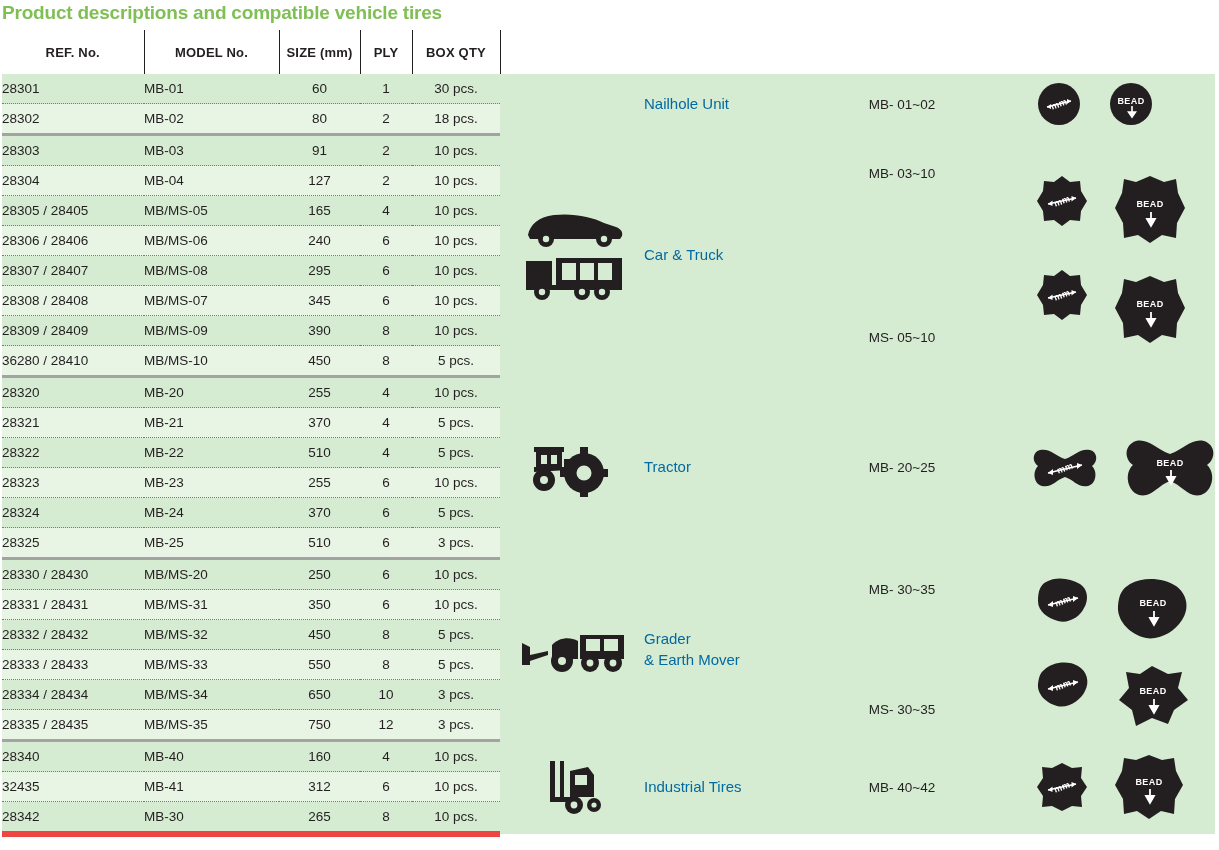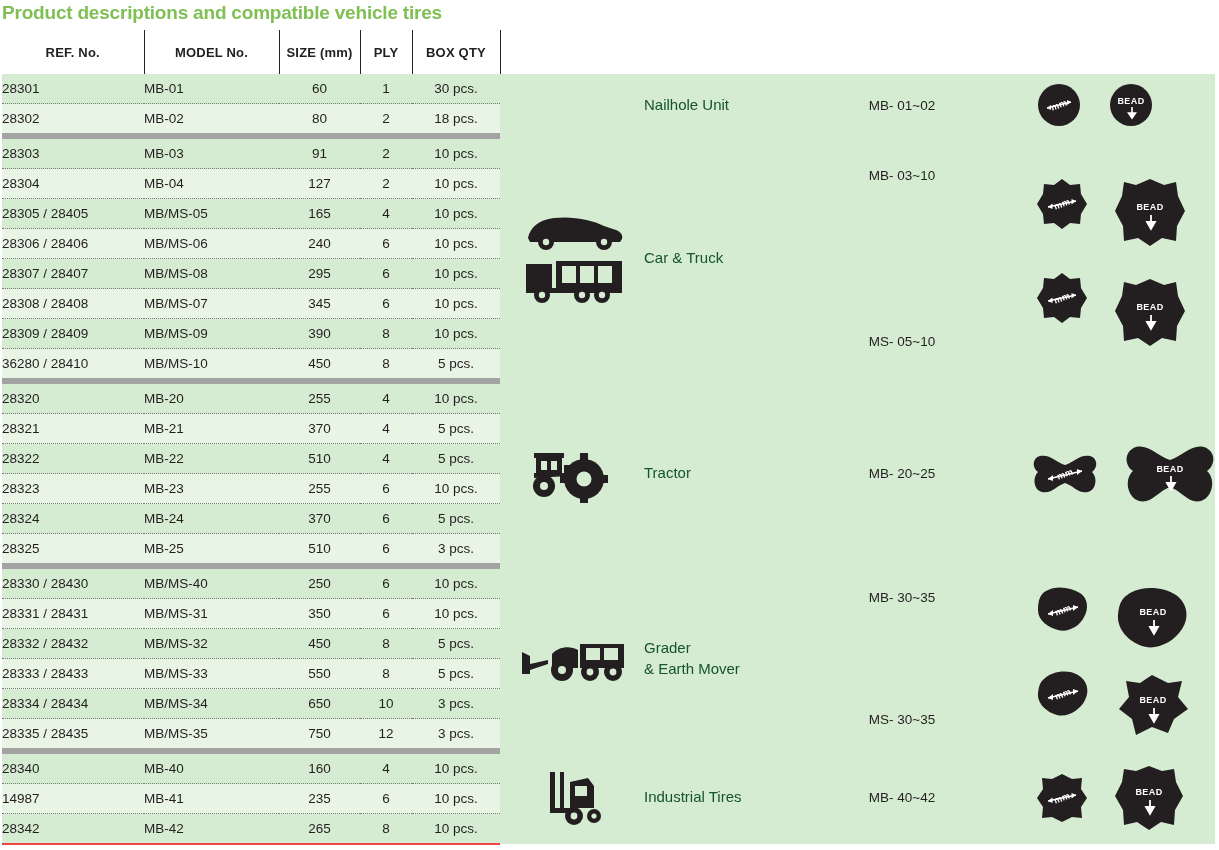--- a/index.html
+++ b/index.html
@@ -97,24 +97,24 @@
   td.qty {
     text-align: center;
     border-right: 1px solid #231f20;
     font-size: 12.5px;
   }
   
   tr.data td.dotline {
     border-bottom: 1px dotted #7a7a7a;
   }
   tr.groupend td {
-    border-bottom: 6px solid #a3a3a3;
+    border-bottom: 3px solid #a3a3a3;
   }
   tr.lastrow td {
-    border-bottom: 2px solid #ef4444;
+    border-bottom: 6px solid #ef4444;
   }
 
   
   td.typecell {
     background: #d6ecd2;
     border-right: 1px dotted #6f6f6f;
     vertical-align: middle;
     position: relative;
   }
   td.rangecell {
@@ -134,21 +134,21 @@
 
   .type-inner {
     display: flex;
     align-items: center;
     gap: 14px;
     padding-left: 18px;
     height: 100%;
   }
   .type-label {
     font-size: 15px;
-    color: #14532d;
+    color: #0369a1;
     line-height: 1.35;
   }
   .veh-stack {
     display: flex;
     flex-direction: column;
     gap: 6px;
     align-items: center;
     justify-content: center;
     min-width: 112px;
   }
@@ -514,21 +514,21 @@
     <tr class="data alt groupend">
       <td class="ref">28325</td>
       <td class="model">MB-25</td>
       <td class="size">510</td>
       <td class="ply">6</td>
       <td class="qty">3 pcs.</td>
     </tr>
 
     <tr class="data">
       <td class="ref dotline">28330 / 28430</td>
-      <td class="model dotline">MB/MS-40</td>
+      <td class="model dotline">MB/MS-20</td>
       <td class="size dotline">250</td>
       <td class="ply dotline">6</td>
       <td class="qty dotline">10 pcs.</td>
 
       <td class="typecell groupsep-bottom" rowspan="6">
         <div class="type-inner">
           <div class="veh-stack">
             <svg width="112" height="50" viewBox="0 0 112 50">
               <path d="M4 18 L4 40 L12 40 L12 22 Z" fill="#231f20"></path>
               <path d="M12 36 L30 30 L30 26 L12 30 Z" fill="#231f20"></path>
@@ -690,29 +690,29 @@
                 </svg>
             <span class="beadtxt">BEAD</span>
             <svg style="position:absolute;left:30px;top:34px" width="12" height="18" viewBox="0 0 12 18">
                   <path d="M6 1 L6 9 M2 8 L6 15 L10 8 Z" stroke="#fff" stroke-width="1.8" fill="#fff"></path>
                 </svg>
           </div>
         </div>
       </td>
     </tr>
     <tr class="data alt">
-      <td class="ref dotline">14987</td>
+      <td class="ref dotline">32435</td>
       <td class="model dotline">MB-41</td>
-      <td class="size dotline">235</td>
+      <td class="size dotline">312</td>
       <td class="ply dotline">6</td>
       <td class="qty dotline">10 pcs.</td>
     </tr>
     <tr class="data lastrow">
       <td class="ref">28342</td>
-      <td class="model">MB-42</td>
+      <td class="model">MB-30</td>
       <td class="size">265</td>
       <td class="ply">8</td>
       <td class="qty">10 pcs.</td>
     </tr>
 
   </tbody>
     </table>
 </div>
 
 </body></html>

